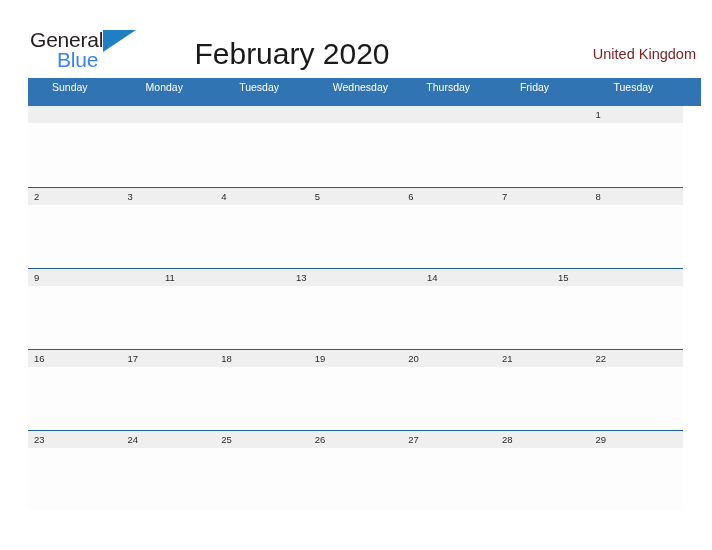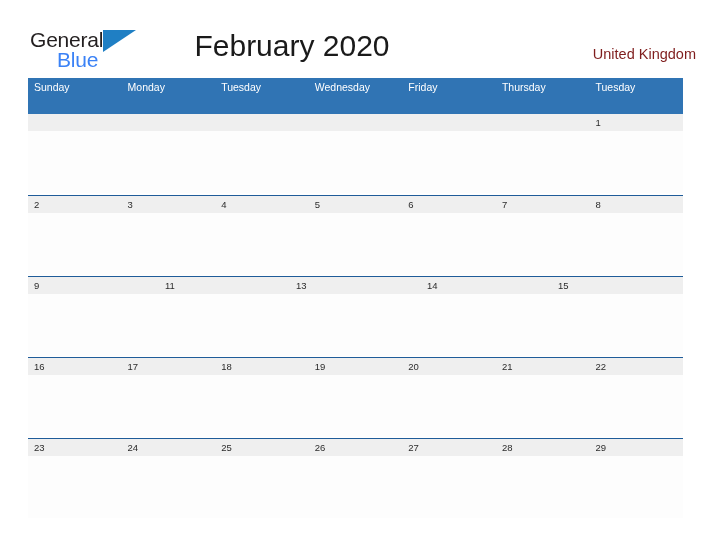--- a/index.html
+++ b/index.html
@@ -63,21 +63,21 @@
     top: 2px;
     width: 33px;
     height: 22px;
   }
   .logo-flag svg { display: block; }
 
   
   .month-title {
     position: absolute;
     left: 0;
-    top: 29px;
+    top: 37px;
     width: 584px;
     text-align: center;
     font-size: 30px;
     color: #1a1a1a;
     font-family: "Liberation Sans", sans-serif;
     font-weight: normal;
     letter-spacing: 0px;
     margin: 0;
   }
 
@@ -95,22 +95,23 @@
   .calendar {
     position: absolute;
     left: 28px;
     top: 78px;
     width: 655px;
   }
 
   .weekday-row {
     display: flex;
     width: 655px;
-    height: 36px;
+    height: 28px;
     background: #3074b4;
+    padding-left: 18px;
   }
   .weekday-cell {
     flex: 1 1 0;
     color: #ffffff;
     font-size: 10.5px;
     line-height: 19px;
     padding-left: 6px;
     box-sizing: border-box;
     font-family: "Liberation Sans", sans-serif;
     white-space: nowrap;
@@ -173,22 +174,22 @@
     <div class="country-label">United Kingdom</div>
   </div>
 
   <div class="calendar">
 
     <div class="weekday-row">
       <div class="weekday-cell">Sunday</div>
       <div class="weekday-cell">Monday</div>
       <div class="weekday-cell">Tuesday</div>
       <div class="weekday-cell">Wednesday</div>
+      <div class="weekday-cell">Thursday</div>
       <div class="weekday-cell">Friday</div>
-      <div class="weekday-cell">Thursday</div>
       <div class="weekday-cell">Tuesday</div>
     </div>
 
     <div class="week-row first">
       <div class="date-strip">
         <div class="date-cell empty"></div>
         <div class="date-cell empty"></div>
         <div class="date-cell empty"></div>
         <div class="date-cell empty"></div>
         <div class="date-cell empty"></div>

